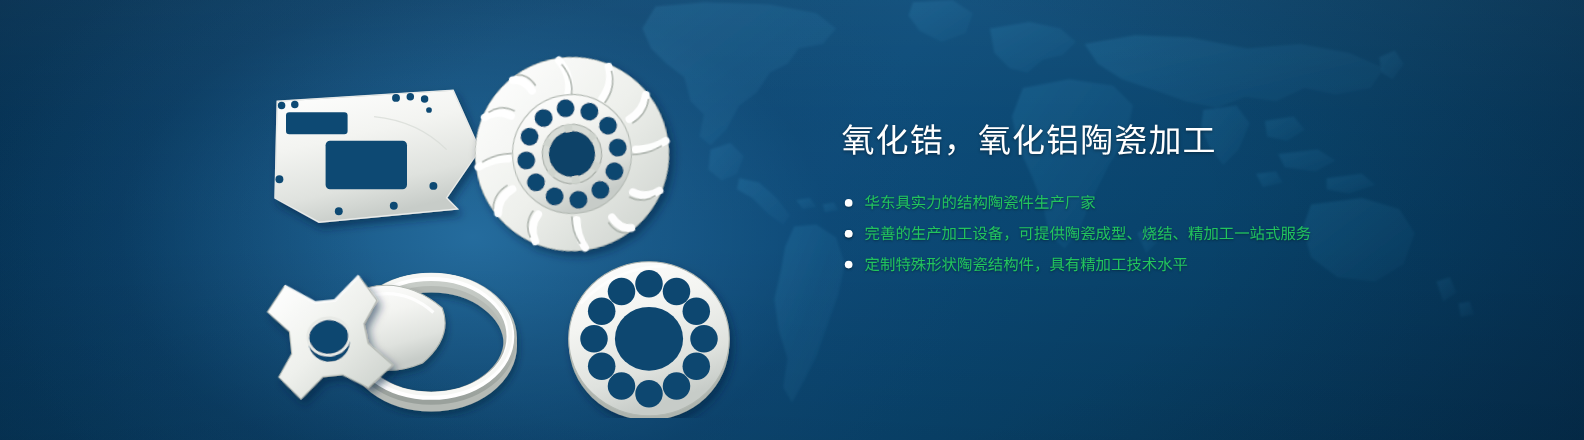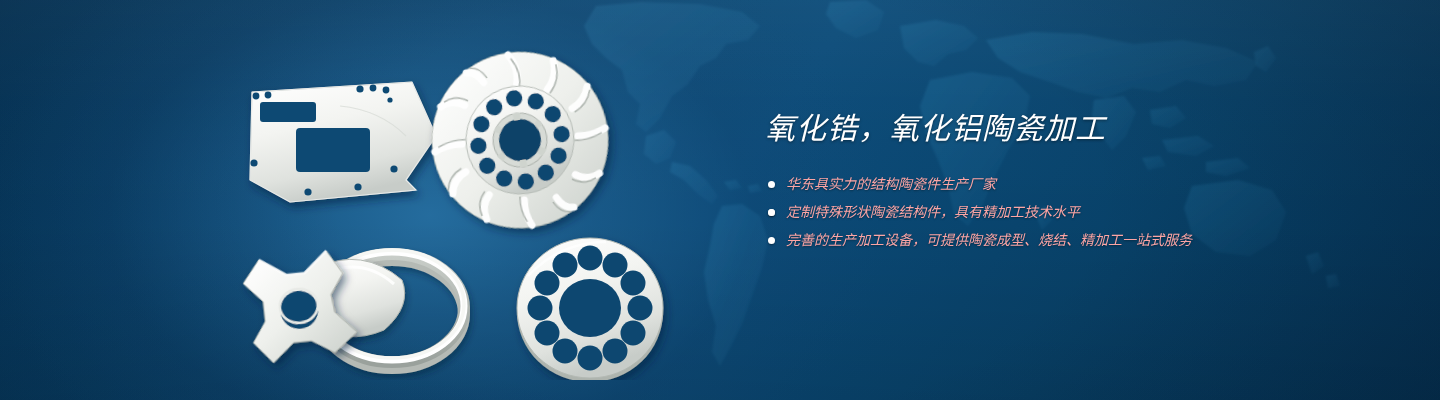--- a/index.html
+++ b/index.html
@@ -43,21 +43,21 @@
     opacity:.30;
     mix-blend-mode:screen;
   }
   
   .products{
     position:absolute;left:230px;top:40px;width:470px;height:340px;
   }
   .products svg{display:block;width:470px;height:340px;}
   
   .copy{
-    position:absolute;left:765px;top:108px;width:620px;font-style:italic;
+    position:absolute;left:765px;top:108px;width:620px;
   }
   .headline{
     margin:0;
     font-size:30px;
     line-height:42px;
     letter-spacing:1px;
     color:#ffffff;
     font-weight:400;
     text-shadow:0 1px 3px rgba(0,0,0,.45);
     white-space:nowrap;
@@ -65,21 +65,21 @@
   .bullets{
     list-style:none;
     margin:24px 0 0 0;padding:0;
   }
   .bullets li{
     position:relative;
     padding-left:21px;
     margin-bottom:7px;
     font-size:14px;
     line-height:21px;
-    color:#fca5a5;
+    color:#22c55e;
     white-space:nowrap;
     text-shadow:0 1px 2px rgba(0,0,0,.40);
   }
   .bullets li .dot{
     position:absolute;left:3px;top:7px;
     width:7px;height:7px;border-radius:50%;
     background:#ffffff;
     box-shadow:0 1px 2px rgba(0,0,0,.35);
   }
 </style>
@@ -318,22 +318,22 @@
     <ul class="bullets">
       <li>
         <span class="dot"></span>
         <span>华东具实力的结构陶瓷件生产厂家</span>
       </li>
       <li>
         <span class="dot"></span>
       </li>
       <li>
         <span class="dot"></span>
-        <span>定制特殊形状陶瓷结构件，具有精加工技术水平</span>
+        <span>完善的生产加工设备，可提供陶瓷成型、烧结、精加工一站式服务</span>
       </li>
       <li>
         <span class="dot"></span>
-        <span>完善的生产加工设备，可提供陶瓷成型、烧结、精加工一站式服务</span>
+        <span>定制特殊形状陶瓷结构件，具有精加工技术水平</span>
       </li>
     </ul>
   </div>
 
 </div>
 
 </body></html>

